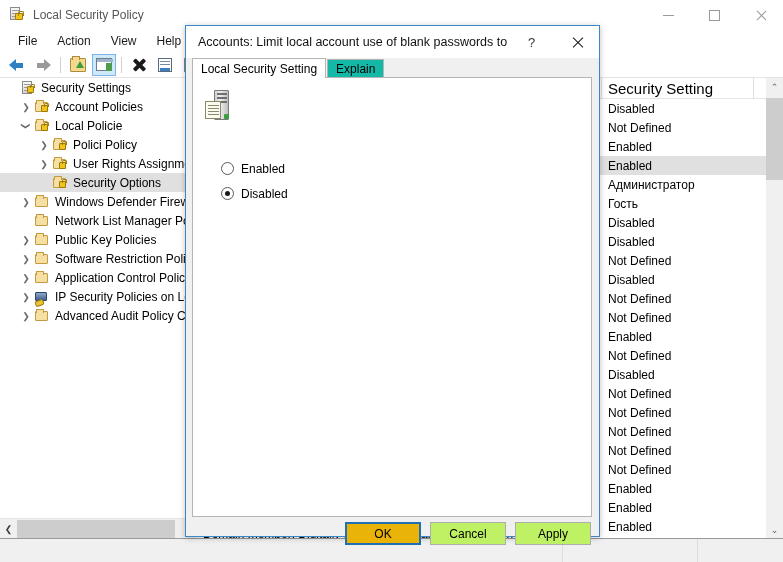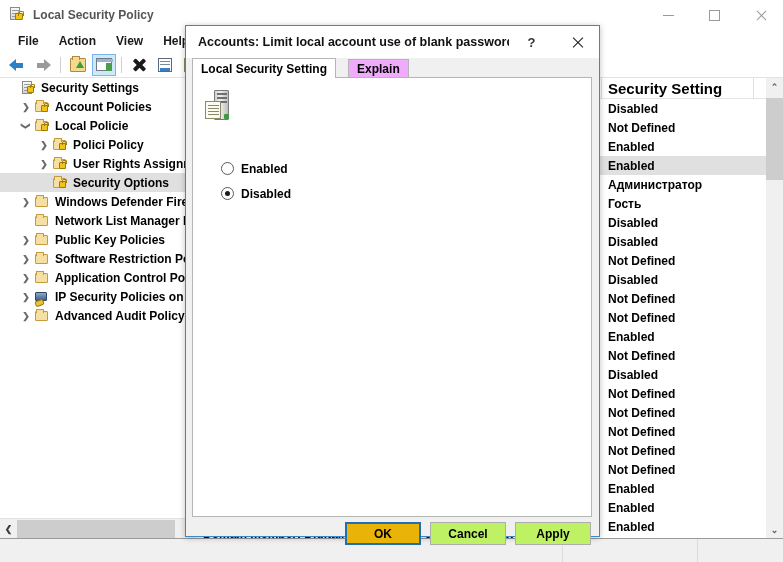--- a/index.html
+++ b/index.html
@@ -11,21 +11,20 @@
     font-family: "Liberation Sans", sans-serif;
     font-size: 12px;
     color: #000;
   }
 
   
   #app-window {
     position: absolute; left: 0; top: 0;
     width: 783px; height: 562px;
     background: #ffffff;
-    font-weight: bold;
   }
 
   
   #titlebar {
     position: absolute; left: 0; top: 0;
     width: 783px; height: 30px;
     background: #ffffff;
     display: flex; align-items: center;
   }
   #title-icon {
@@ -372,29 +371,28 @@
   }
   .dlg-x:before { transform: rotate(45deg); }
   .dlg-x:after  { transform: rotate(-45deg); }
 
   #dlg-tabs {
     position: absolute; left: 0; top: 32px;
     width: 413px; height: 20px;
     background: #f0f0f0;
     display: flex; align-items: flex-end;
     padding-left: 6px;
-    gap: 11px;
   }
   .dlg-tab {
     height: 19px; padding: 0 8px;
     font-size: 12px; color: #000;
     display: flex; align-items: center;
     border: 1px solid #b5b5b5;
     border-bottom: none;
-    background: #f0abfc;
+    background: #14b8a6;
     margin-right: 1px;
   }
   .dlg-tab.active {
     background: #ffffff; border-color: #b5b5b5;
     height: 20px; position: relative; z-index: 3;
   }
   #dlg-body {
     position: absolute; left: 6px; top: 51px;
     width: 400px; height: 440px;
     background: #ffffff;

